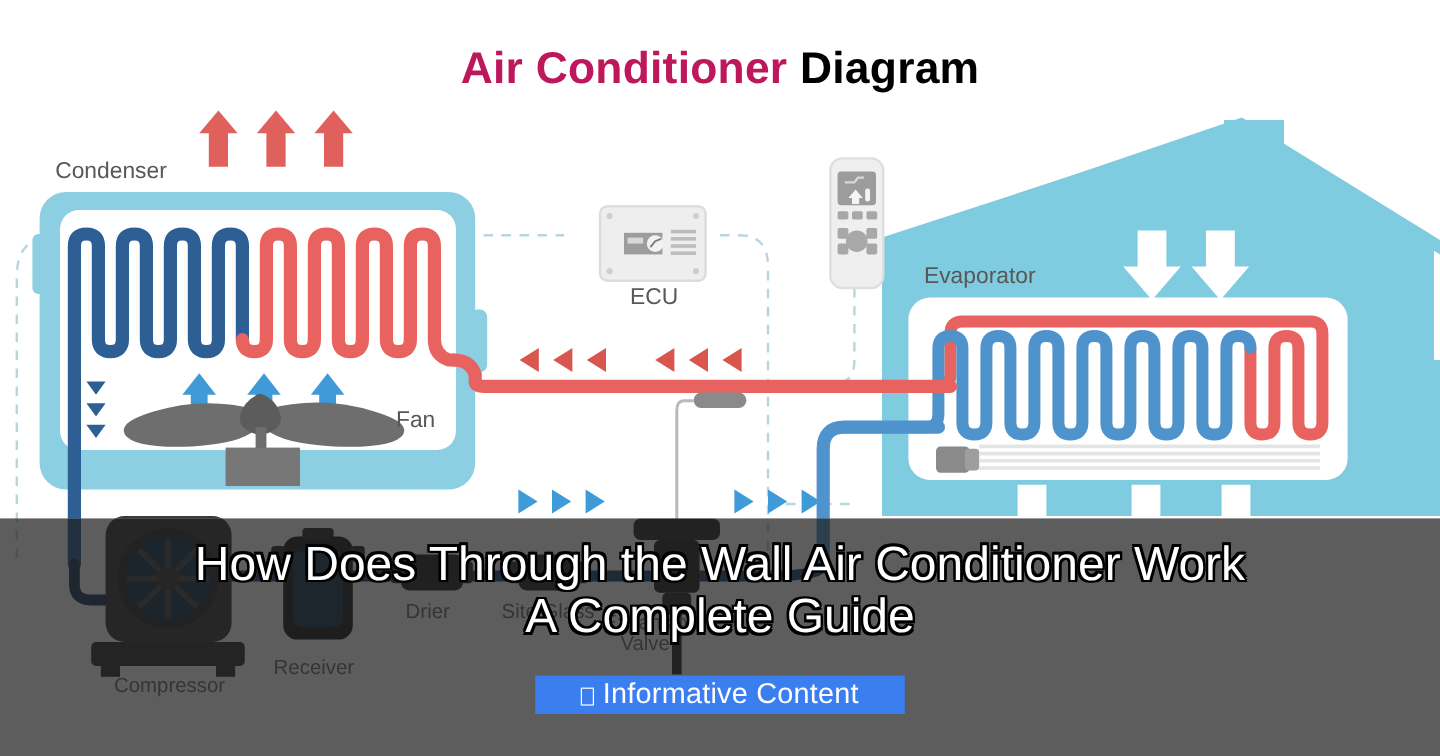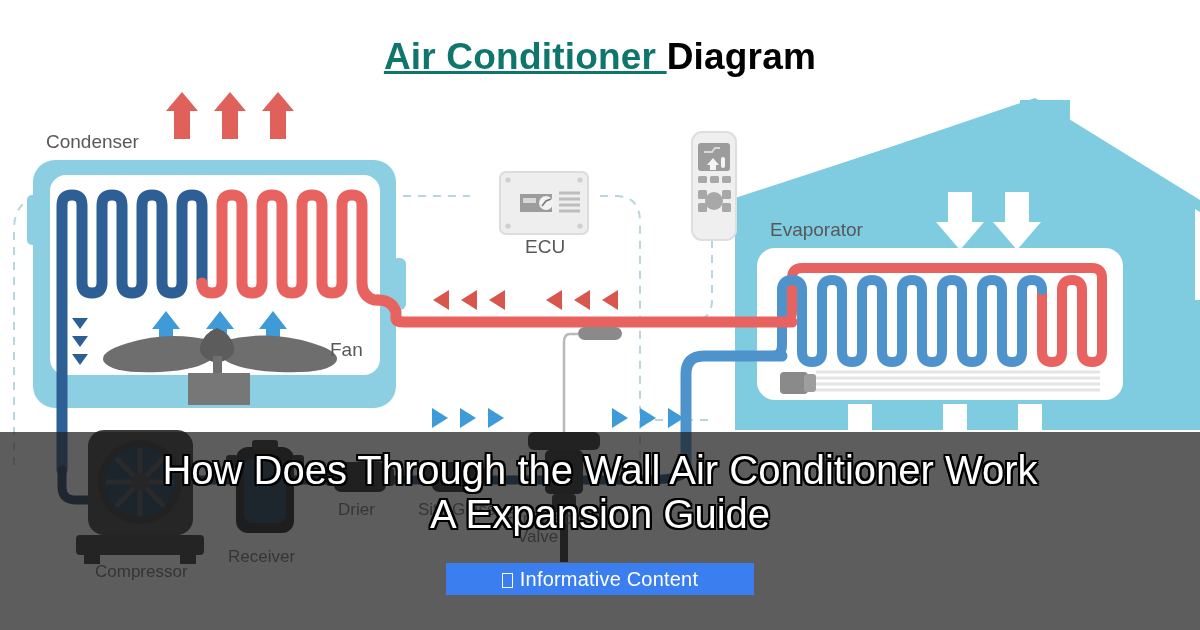--- a/index.html
+++ b/index.html
@@ -4,42 +4,42 @@
 <style>
   html,body{margin:0;padding:0;background:#fff;}
   body{width:1200px;height:630px;overflow:hidden;font-family:"Liberation Sans",sans-serif;}
   #stage{position:relative;width:1200px;height:630px;background:#ffffff;overflow:hidden;}
 
   
   .diagram-title{
     position:absolute;left:0;top:36px;width:1200px;text-align:center;
     font-size:37px;font-weight:bold;letter-spacing:.2px;
   }
-  .t-gray{color:#0f766e;text-decoration:underline;}
+  .t-gray{color:#be185d;}
   .t-blue{color:#000000;}
 
   
   #scene{position:absolute;left:0;top:0;width:1200px;height:630px;}
 
   
   .overlay-band{
     position:absolute;left:0;top:432px;width:1200px;height:198px;
     background:rgba(30,30,30,.72);
   }
   .headline{
     position:absolute;left:0;top:448px;width:1200px;text-align:center;
     color:#ffffff;font-size:40px;line-height:44px;font-weight:normal;
     text-shadow:
       -2px -2px 0 #000, 2px -2px 0 #000, -2px 2px 0 #000, 2px 2px 0 #000,
       0 -2px 0 #000, 0 2px 0 #000, -2px 0 0 #000, 2px 0 0 #000;
     white-space:pre-line;
   }
   .badge{
     position:absolute;left:446px;top:563px;width:308px;height:32px;
-    background:#3b7ef0;color:#fff;font-size:20px;line-height:32px;text-align:center;
+    background:#3b7ef0;color:#fff;font-size:24px;line-height:32px;text-align:center;
     letter-spacing:.2px;
   }
   .badge .tofu{
     display:inline-block;width:11px;height:15px;border:1px solid #fff;
     vertical-align:-2px;margin-right:7px;box-sizing:border-box;
   }
 </style>
 </head>
 <body>
 
@@ -287,17 +287,17 @@
     </g>
 
     <g clip-path="url(#clipBot)">
       <use href="#illo"></use>
     </g>
   </svg>
 
   <div class="overlay-band"></div>
 
   <div class="headline">How Does Through the Wall Air Conditioner Work
-A Expansion Guide</div>
+A Complete Guide</div>
 
   <div class="badge"><span class="tofu"></span><span>Informative Content</span></div>
 
 </div>
 
 </body></html>

